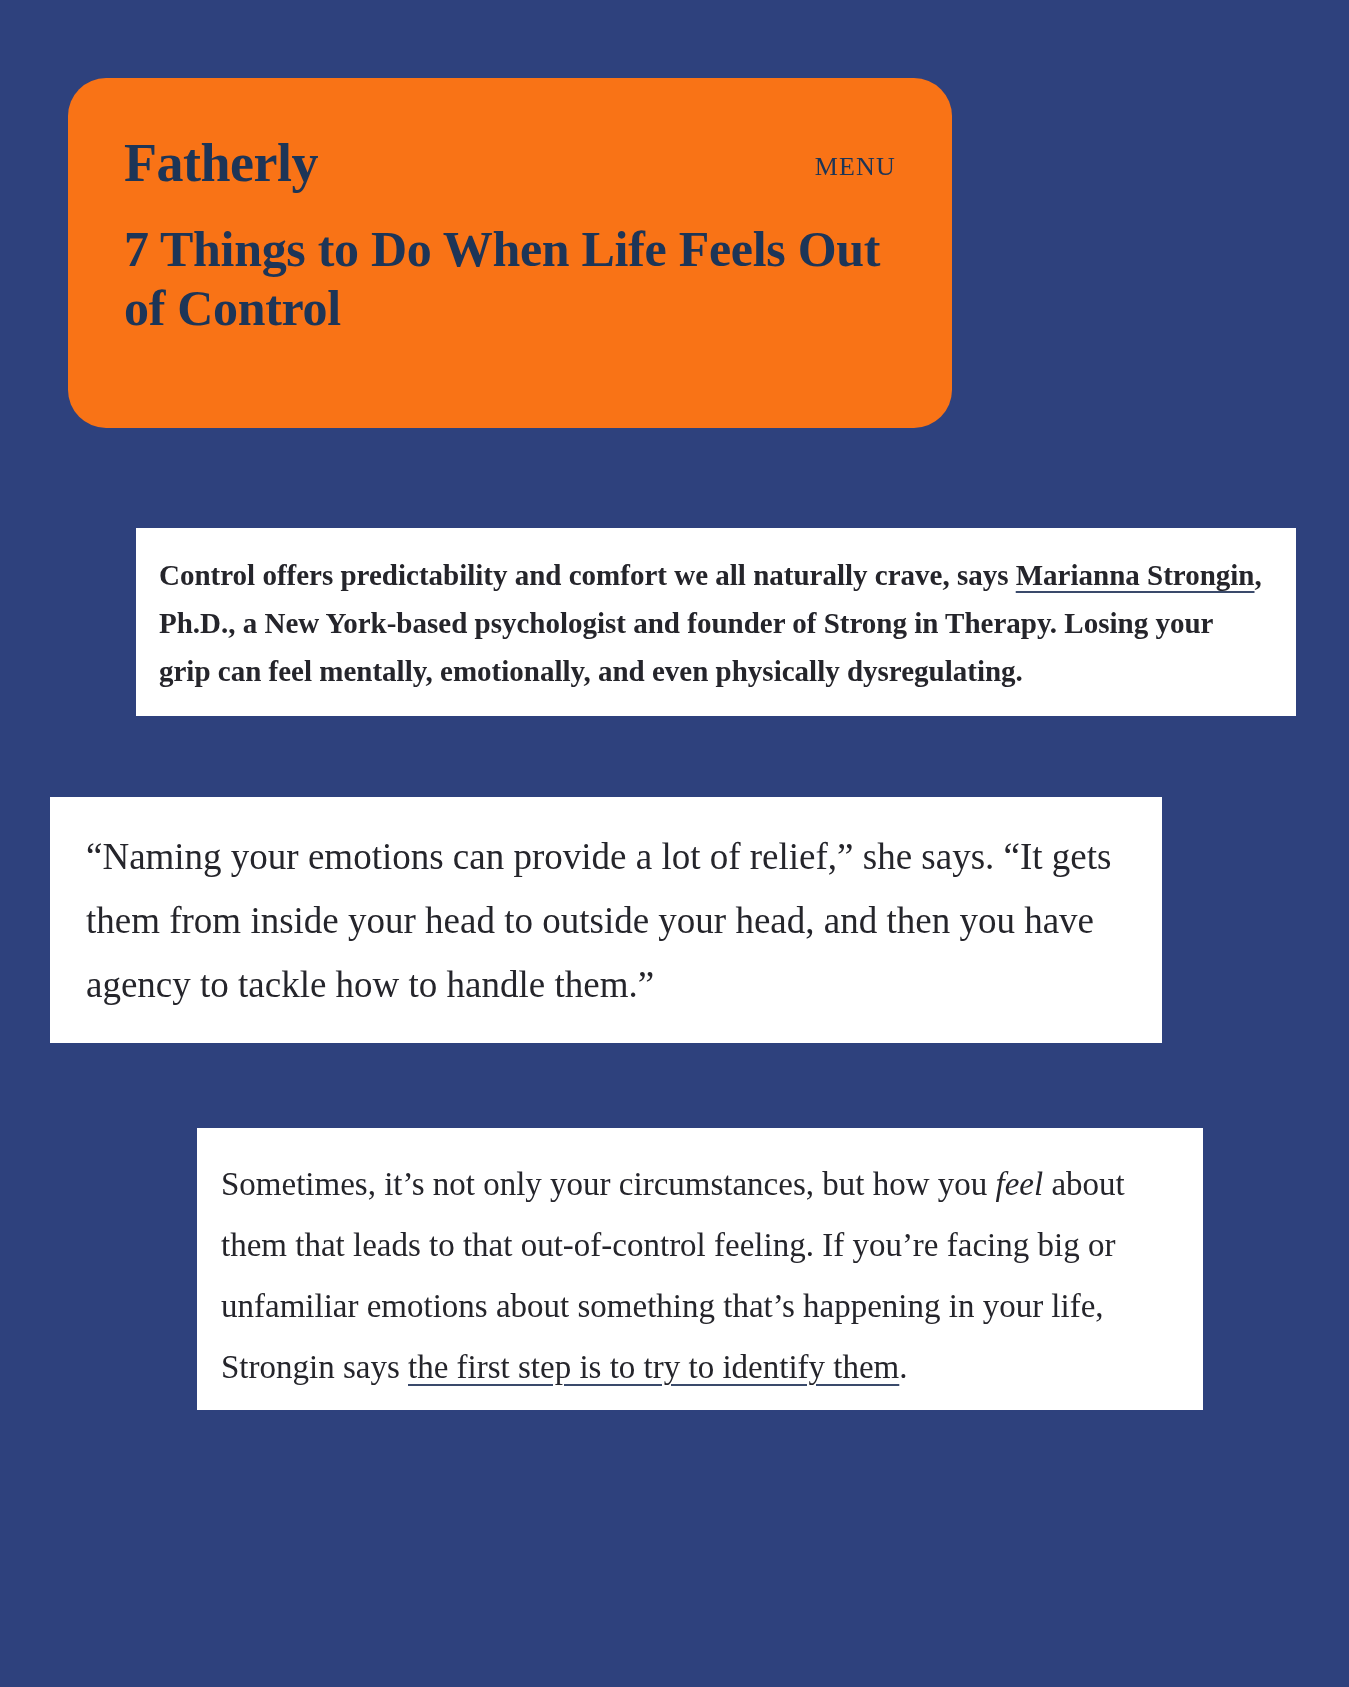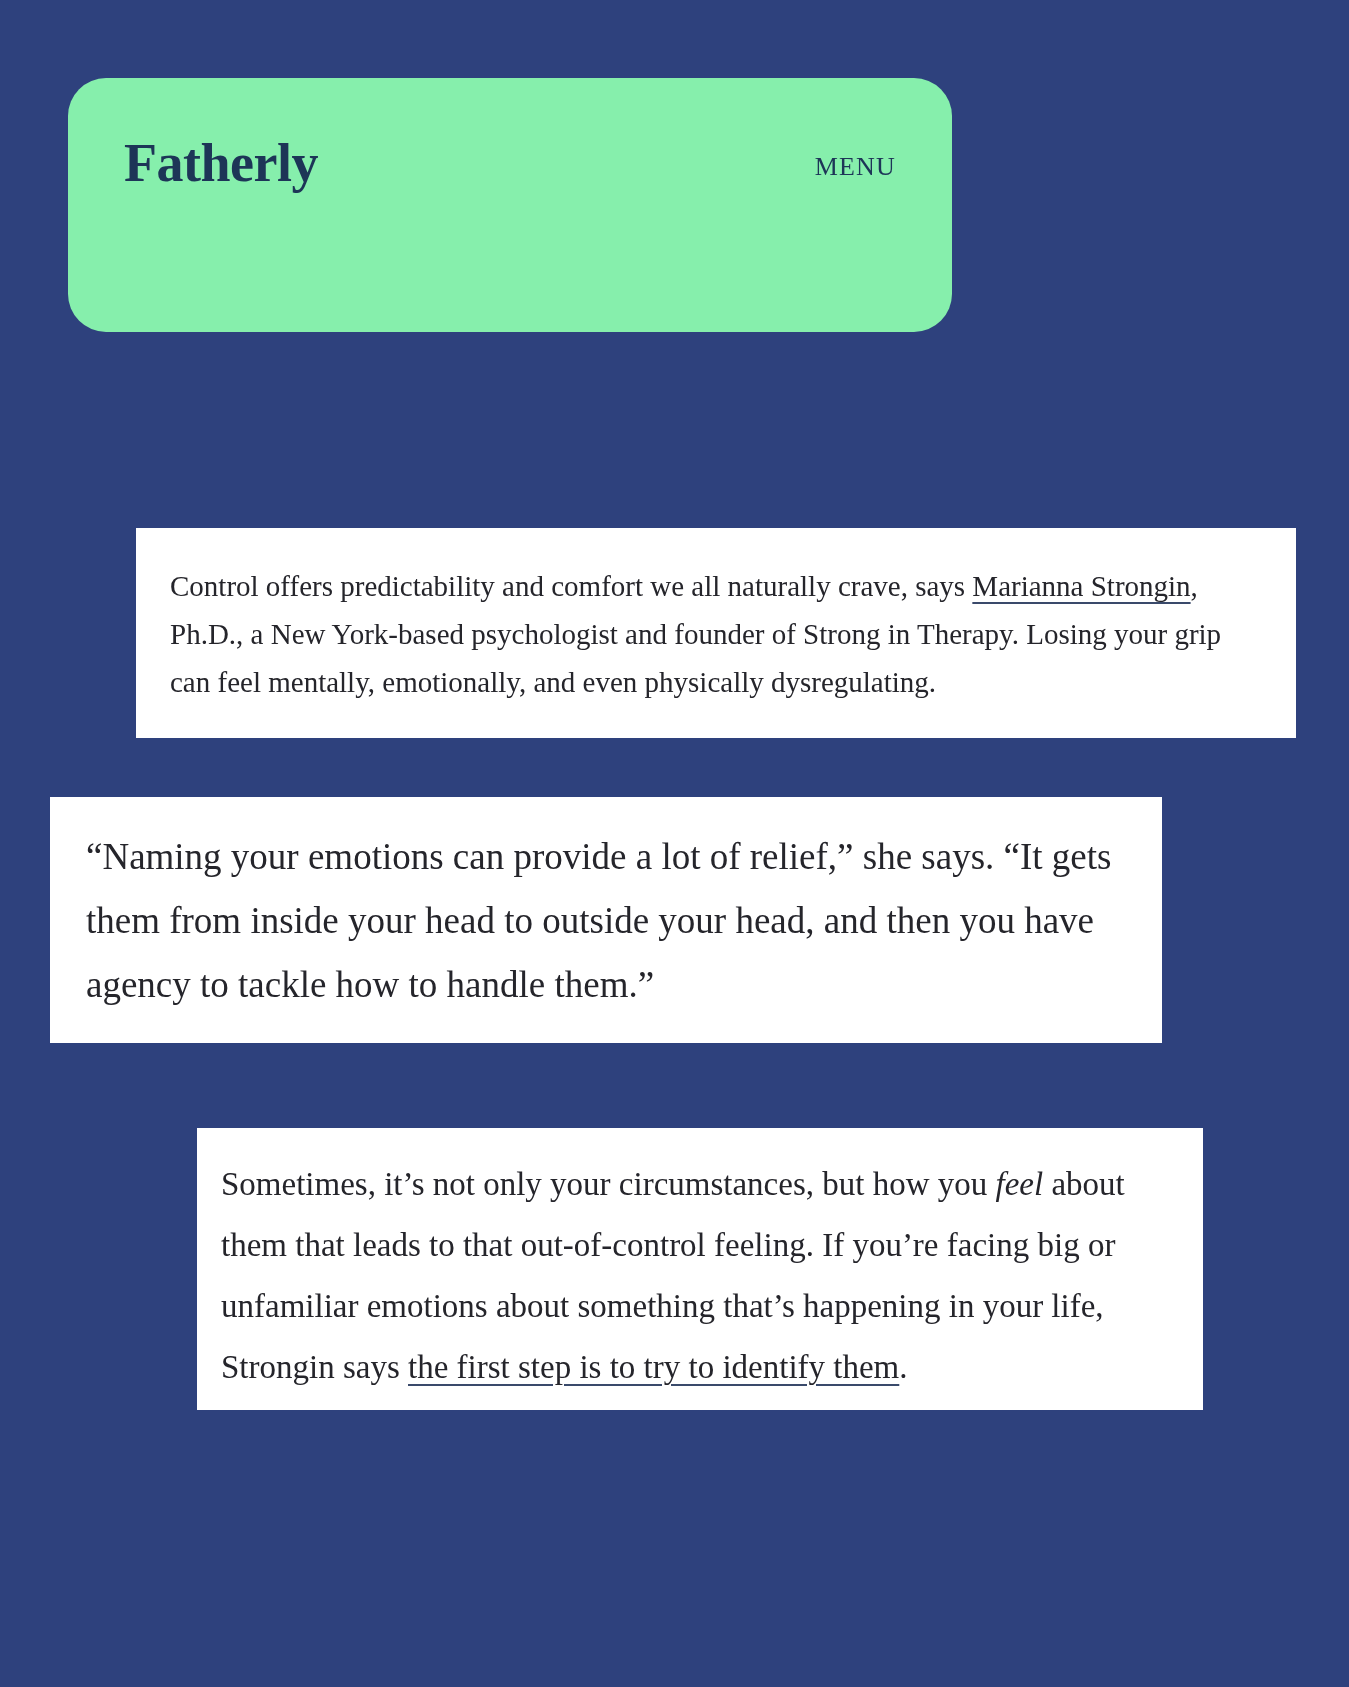--- a/index.html
+++ b/index.html
@@ -14,22 +14,22 @@
     overflow: hidden;
     position: relative;
   }
 
   
   .header-card {
     position: absolute;
     left: 68px;
     top: 78px;
     width: 884px;
-    height: 254px;
-    background: #86efac;
+    height: 350px;
+    background: #f97316;
     border-radius: 38px;
     box-sizing: border-box;
     padding: 58px 56px 0 56px;
   }
   .brand-row {
     position: relative;
     display: flex;
     align-items: baseline;
     justify-content: space-between;
     height: 64px;
@@ -113,24 +113,25 @@
 </head>
 <body>
 
 <div class="header-card">
 
   <div class="brand-row">
     <div class="brand-logo">Fatherly</div>
     <div class="menu-button">MENU</div>
   </div>
 
+  <h1 class="headline">7 Things to Do When Life Feels Out of Control</h1>
 </div>
 
 <div class="text-block block-one">
-  <p style="margin:12px;">
+  <p style="margin:1px;font-weight:bold;">
     <span>Control offers predictability and comfort we all naturally crave, says </span><span class="link">Marianna Strongin</span><span>, Ph.D., a New York-based psychologist and founder of Strong in Therapy. Losing your grip can feel mentally, emotionally, and even physically dysregulating.</span>
   </p>
 </div>
 
 <div class="text-block block-quote">
   <p style="margin:0;">“Naming your emotions can provide a lot of relief,” she says. “It gets them from inside your head to outside your head, and then you have agency to tackle how to handle them.”</p>
 </div>
 
 <div class="text-block block-three">
   <p style="margin:0;">

